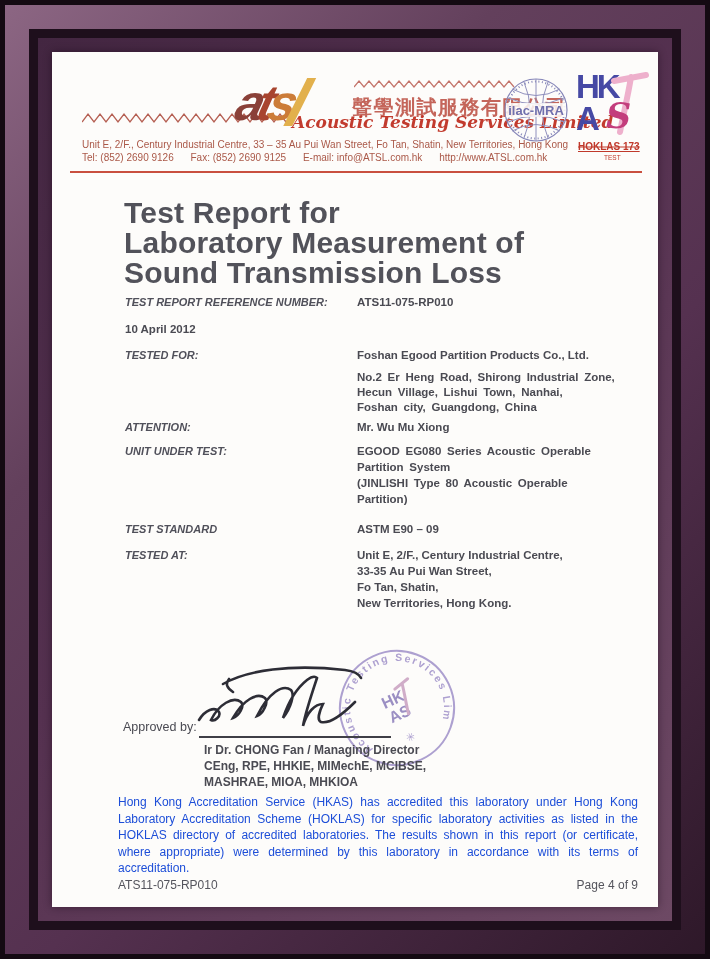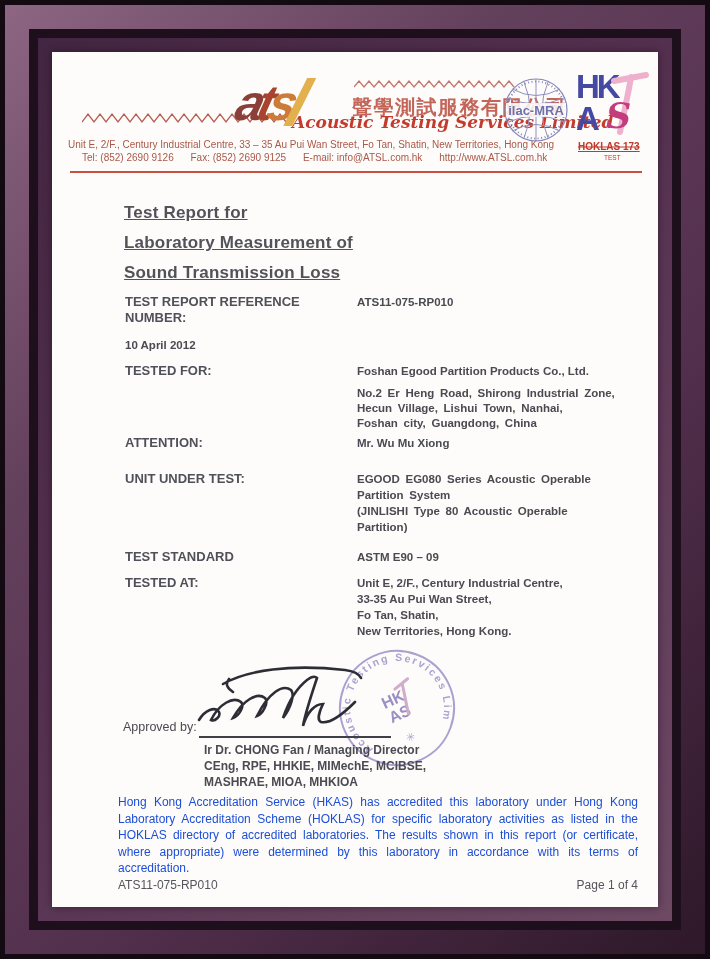--- a/index.html
+++ b/index.html
@@ -20,41 +20,41 @@
   .atsl-logo { position:absolute; left:185px; top:22px; transform:skewX(-14deg);
     font-weight:bold; font-size:50px; letter-spacing:-6px; font-style:italic; }
   .atsl-logo .l-a { color:#8a4038; } .atsl-logo .l-t { color:#a8442e; }
   .atsl-logo .l-s { color:#cc7c38; }
   .atsl-logo .l-l { display:inline-block; width:9px; height:48px; background:#e2b04c;
     transform:skewX(-14deg); margin-left:4px; vertical-align:-6px; }
   .cn-name { position:absolute; left:300px; top:42px; font-size:20px; font-weight:bold;
     color:#c4655a; letter-spacing:1.5px; }
   .en-name { position:absolute; left:240px; top:60px; font-size:17px; font-weight:bold;
     font-style:italic; font-family:"DejaVu Serif", serif; color:#c23b2e; }
-  .addr1 { position:absolute; left:16px; top:87px; font-size:10px; color:#aa5848; }
+  .addr1 { position:absolute; left:30px; top:87px; font-size:10px; color:#aa5848; }
   .addr2 { position:absolute; left:30px; top:100px; font-size:10px; color:#aa5848; }
   .addr2 span { margin-right:14px; }
   .red-rule { position:absolute; left:18px; top:119px; width:572px; height:2px;
     background:#c94f3f; }
   .ilac { position:absolute; left:450px; top:24px; }
   .hkas { position:absolute; left:522px; top:16px; }
 
   
-  .title { position:absolute; left:72px; top:146px; font-size:17px; font-weight:bold;
-    line-height:30px; color:#52525a; letter-spacing:.2px;text-decoration:underline; }
+  .title { position:absolute; left:72px; top:146px; font-size:30px; font-weight:bold;
+    line-height:30px; color:#52525a; letter-spacing:.2px; }
 
   
   .fields { position:absolute; left:73px; top:242px; width:514px; }
   .frow { display:flex; }
-  .flabel { width:232px; flex:none; font-size:13px; font-weight:bold; color:#50505a;
-    line-height:16px; }
+  .flabel { width:232px; flex:none; font-size:11px; font-weight:bold; color:#50505a;
+    line-height:16px;font-style:italic; }
   .fvalue { flex:1; font-size:11.5px; font-weight:bold; color:#4a4a52; line-height:16px;
     white-space:pre-line; }
   .r1{margin-top:11px} .r2{margin-top:10px} .r3{margin-top:7px} .r3 .fvalue{line-height:15px}
-  .r4{margin-top:4px} .r5{margin-top:20px} .r6{margin-top:14px} .r7{margin-top:10px}
+  .r4{margin-top:4px} .r5{margin-top:8px} .r6{margin-top:14px} .r7{margin-top:10px}
   .spread { word-spacing:2.5px; }
 
   
   .stamp { position:absolute; left:275px; top:586px; opacity:.85; }
   .sig { position:absolute; left:133px; top:610px; }
   .sig-line { position:absolute; left:147px; top:684px; width:192px;
     border-top:2px solid #3f3f47; }
   .approved { position:absolute; left:71px; top:668px; font-size:12.5px; color:#4a4a52; }
   .sig-name { position:absolute; left:152px; top:690px; font-size:12px; font-weight:bold;
     line-height:16px; color:#4a4a52; }
@@ -185,20 +185,20 @@
       <div class="approved">Approved by:</div>
       <div class="sig-name">
         <div>Ir Dr. CHONG Fan / Managing Director</div>
         <div>CEng, RPE, HHKIE, MIMechE, MCIBSE,</div>
         <div>MASHRAE, MIOA, MHKIOA</div>
       </div>
 
       <div class="accred">Hong Kong Accreditation Service (HKAS) has accredited this laboratory under Hong Kong Laboratory Accreditation Scheme (HOKLAS) for specific laboratory activities as listed in the HOKLAS directory of accredited laboratories. The results shown in this report (or certificate, where appropriate) were determined by this laboratory in accordance with its terms of accreditation.</div>
       <div class="bottomrow">
         <span>ATS11-075-RP010</span>
-        <span>Page 1 of 4</span>
+        <span>Page 4 of 9</span>
       </div>
 
     </div>
    </div>
   </div>
  </div>
 </div>
 
 </body></html>

